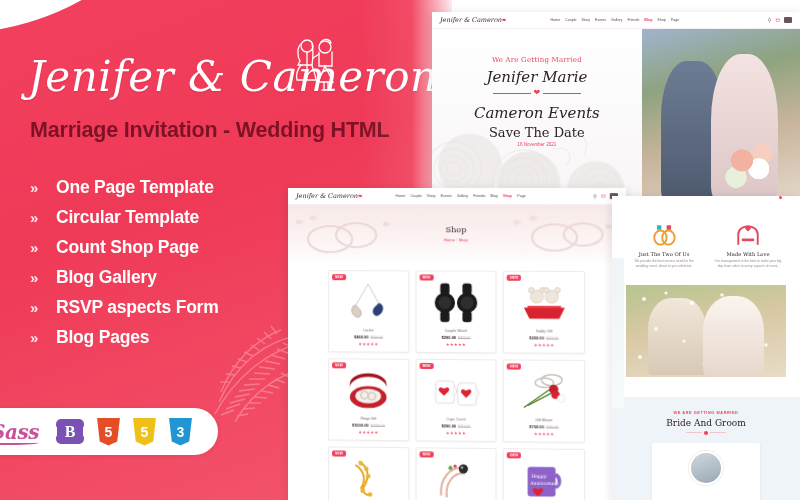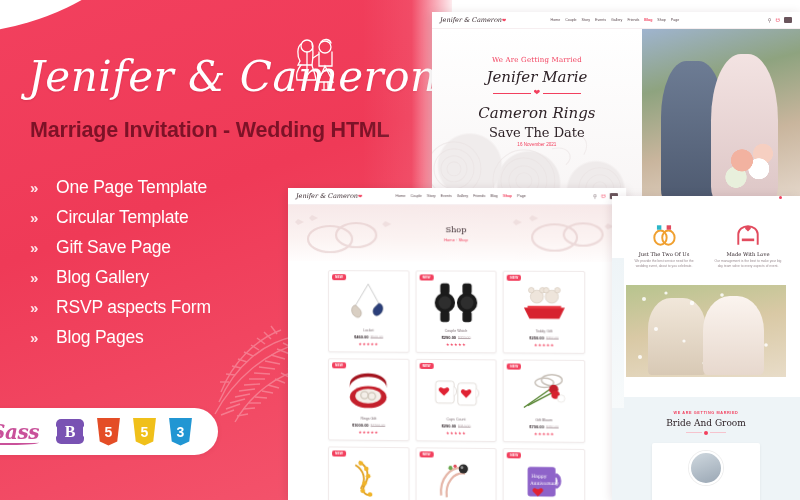--- a/index.html
+++ b/index.html
@@ -94,21 +94,21 @@
     width: 26px;
     color: #ffe3e8;
     font-size: 15px;
     font-weight: 700;
     line-height: 1;
     display: inline-block;
   }
   .feature-label {
     color: #ffffff;
     font-size: 17.5px;
-    font-weight: 400;
+    font-weight: 700;
     letter-spacing: -0.2px;
     white-space: nowrap;
   }
 
   
   .tech-pill {
     position: absolute;
     left: -30px; bottom: 45px;
     width: 248px; height: 47px;
     background: #ffffff;
@@ -485,21 +485,21 @@
       <li class="feature-item">
         <span class="feature-chev">»</span>
         <span class="feature-label">One Page Template</span>
       </li>
       <li class="feature-item">
         <span class="feature-chev">»</span>
         <span class="feature-label">Circular Template</span>
       </li>
       <li class="feature-item">
         <span class="feature-chev">»</span>
-        <span class="feature-label">Gift Save Page</span>
+        <span class="feature-label">Count Shop Page</span>
       </li>
       <li class="feature-item">
         <span class="feature-chev">»</span>
         <span class="feature-label">Blog Gallery</span>
       </li>
       <li class="feature-item">
         <span class="feature-chev">»</span>
         <span class="feature-label">RSVP aspects Form</span>
       </li>
       <li class="feature-item">
@@ -560,21 +560,21 @@
             <path d="M120 120 C 136 116 144 128 134 136"></path>
           </g>
         </svg>
         <div class="hero-kicker">We Are Getting Married</div>
         <div class="hero-name">Jenifer Marie</div>
         <div class="hero-div">
           <i></i>
             <span class="hd-heart">❤</span>
             <i></i>
         </div>
-        <div class="hero-name">Cameron Rings</div>
+        <div class="hero-name">Cameron Events</div>
         <div class="hero-save">Save The Date</div>
         <div class="hero-date">16 November 2021</div>
       </div>
       <div class="hero-right photo-couple-1">
         <div class="bouquet"></div>
         <div class="dots">
             <i class="on"></i>
             <i></i>
             <i></i>
           </div>

